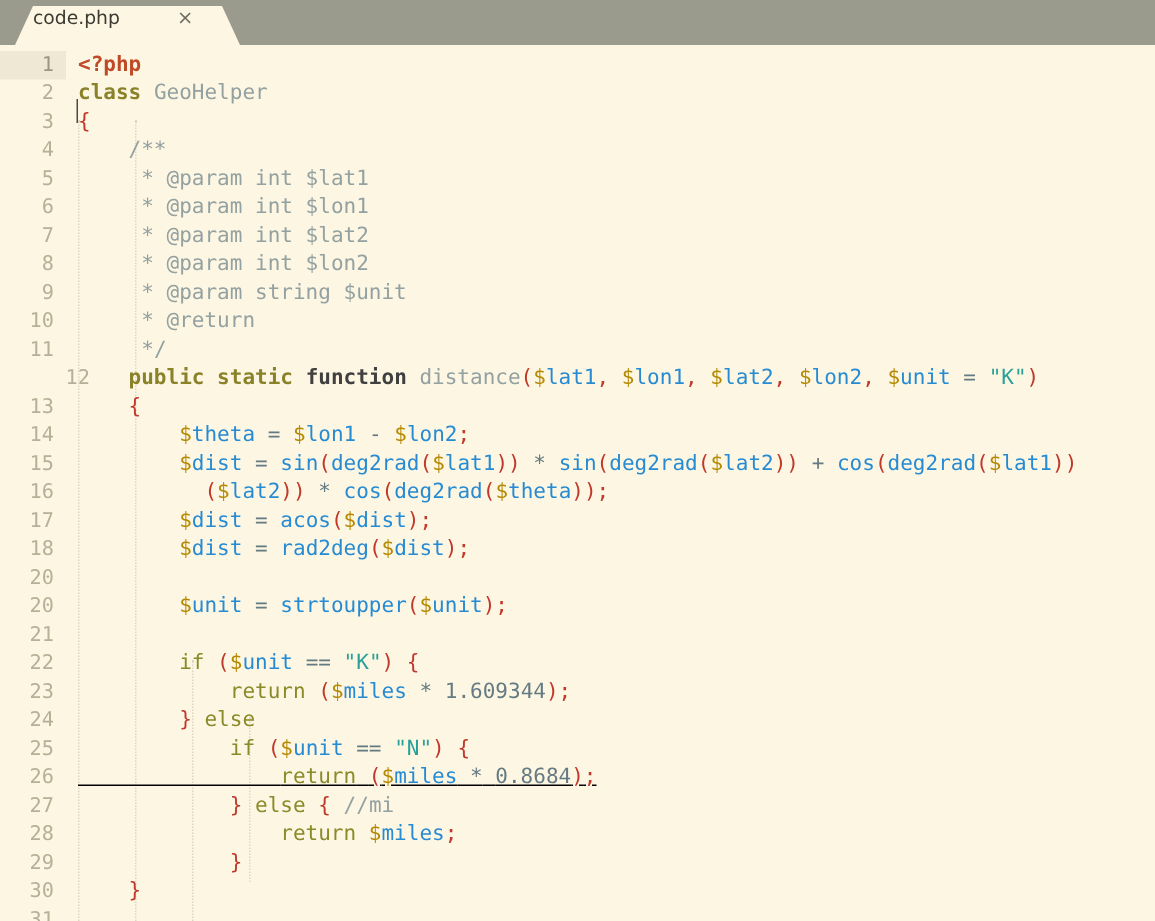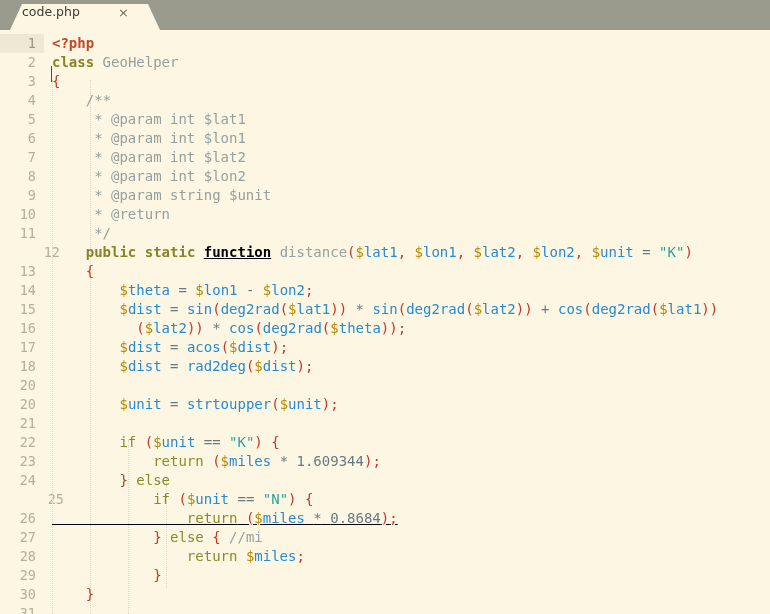--- a/index.html
+++ b/index.html
@@ -110,21 +110,21 @@
     left: 51px;
     top: 36px;
     width: 1px;
     height: 16px;
     background: #4b4b42;
   }
 
   
   .t-tagphp   { color: #c04a28; font-weight: bold; }  
   .t-kw       { color: #8a8228; font-weight: bold; }  
-  .t-kwfn     { color: #000000; font-weight: bold; text-decoration: underline; }  
+  .t-kwfn     { color: #404040; font-weight: bold; }  
   .t-ctrl     { color: #8a8a28; }                     
   .t-name     { color: #93a1a1; }                     
   .t-brace    { color: #c0392b; }                     
   .t-punct    { color: #657b83; }                     
   .t-sigil    { color: #b58900; }                     
   .t-var      { color: #268bd2; }                     
   .t-fn       { color: #268bd2; }                     
   .t-str      { color: #2aa198; }                     
   .t-num      { color: #657b83; }                     
   .t-com      { color: #93a1a1; }                     
@@ -157,21 +157,21 @@
       <div class="gutter-num" style="top: 270px;"><span>15</span></div>
       <div class="gutter-num" style="top: 289px;"><span>16</span></div>
       <div class="gutter-num" style="top: 308px;"><span>17</span></div>
       <div class="gutter-num" style="top: 327px;"><span>18</span></div>
       <div class="gutter-num" style="top: 346px;"><span>20</span></div>
       <div class="gutter-num" style="top: 365px;"><span>20</span></div>
       <div class="gutter-num" style="top: 384px;"><span>21</span></div>
       <div class="gutter-num" style="top: 403px;"><span>22</span></div>
       <div class="gutter-num" style="top: 422px;"><span>23</span></div>
       <div class="gutter-num" style="top: 441px;"><span>24</span></div>
-      <div class="gutter-num" style="top: 460px; padding-left: 28px;"><span>25</span></div>
+      <div class="gutter-num" style="top: 460px;"><span>25</span></div>
       <div class="gutter-num" style="top: 479px;"><span>26</span></div>
       <div class="gutter-num" style="top: 498px;"><span>27</span></div>
       <div class="gutter-num" style="top: 517px;"><span>28</span></div>
       <div class="gutter-num" style="top: 536px;"><span>29</span></div>
       <div class="gutter-num" style="top: 555px;"><span>30</span></div>
       <div class="gutter-num" style="top: 574px;"><span>31</span></div>
     </div>
   <div id="guides">
       <div class="guide" style="left: 52px; top: 50px; height: 534px;"></div>
       <div class="guide" style="left: 90px; top: 50px; height: 534px;"></div>

